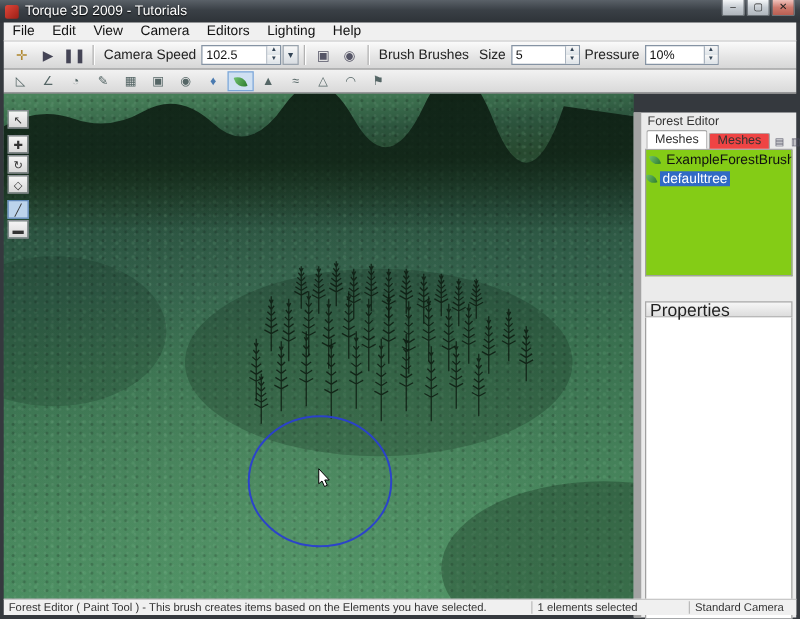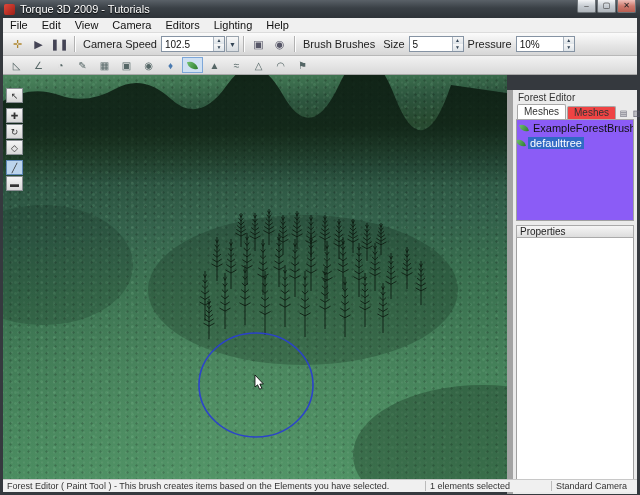--- a/index.html
+++ b/index.html
@@ -76,25 +76,25 @@
   .sidepanel { position:absolute; left:507px; top:90px; width:130px; height:404px; background:#ebebeb;
     border-left:6px solid #a3a3a3; padding:1px 3px; }
   .panel-title { font-size:10px; color:#333; height:13px; padding:1px 0 0 2px; }
   .tabs-row { display:flex; align-items:flex-end; height:16px; padding:0 1px; border-bottom:1px solid #a8a8a8; }
   .tab { font-size:10px; padding:0 6px; height:13px; line-height:12px; border:1px solid #a8a8a8;
     border-bottom:none; background:#ef4444; color:#333; margin-right:1px; border-radius:2px 2px 0 0; }
   .tab.active { background:#fff; height:15px; line-height:14px; }
   .tab-icons { margin-left:auto; display:flex; align-items:center; }
   .ti-btn { width:13px; height:12px; font-size:8px; display:flex; align-items:center;
     justify-content:center; color:#556; }
-  .brush-list { background:#8b5cf6; border:1px solid #a0a0a0; border-top:none; height:101px; overflow:hidden; }
+  .brush-list { background:#84cc16; border:1px solid #a0a0a0; border-top:none; height:101px; overflow:hidden; }
   .tree-row { display:flex; align-items:center; height:15px; font-size:11px; }
   .tree-label { padding:0 2px; color:#111; white-space:nowrap; }
   .tree-label.selected { background:#316ac5; color:#fff; }
-  .props-header { margin-top:4px; font-size:10px; height:13px; background:linear-gradient(#f6f6f6,#dddddd);
+  .props-header { margin-top:20px; font-size:14px; height:13px; background:linear-gradient(#f6f6f6,#dddddd);
     border:1px solid #aaa; padding:0 0 0 3px; line-height:12px; color:#222; }
   .props-body { background:#fff; border:1px solid #a0a0a0; border-top:none; height:252px; }
 
   
   .statusbar { position:absolute; left:3px; top:479px; width:634px; height:13px; background:#f0f0f0;
     border-top:1px solid #c8c8c8; display:flex; align-items:center; font-size:9px; color:#333; }
   .status-left { flex:1; padding:0 4px; white-space:nowrap; overflow:hidden; }
   .status-mid { width:126px; border-left:1px solid #bbb; padding:0 4px; white-space:nowrap; }
   .status-right { width:86px; border-left:1px solid #bbb; padding:0 4px; white-space:nowrap; }
 </style>

